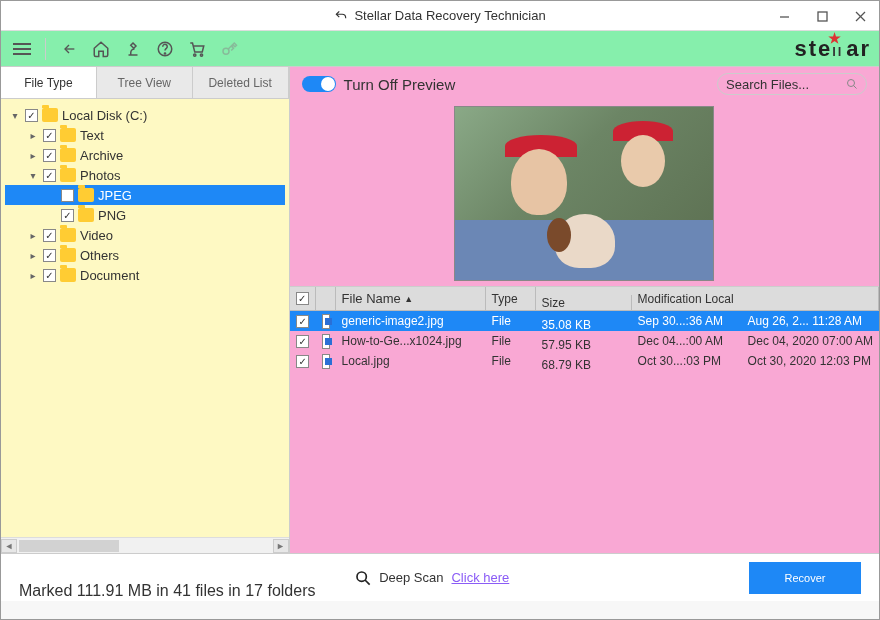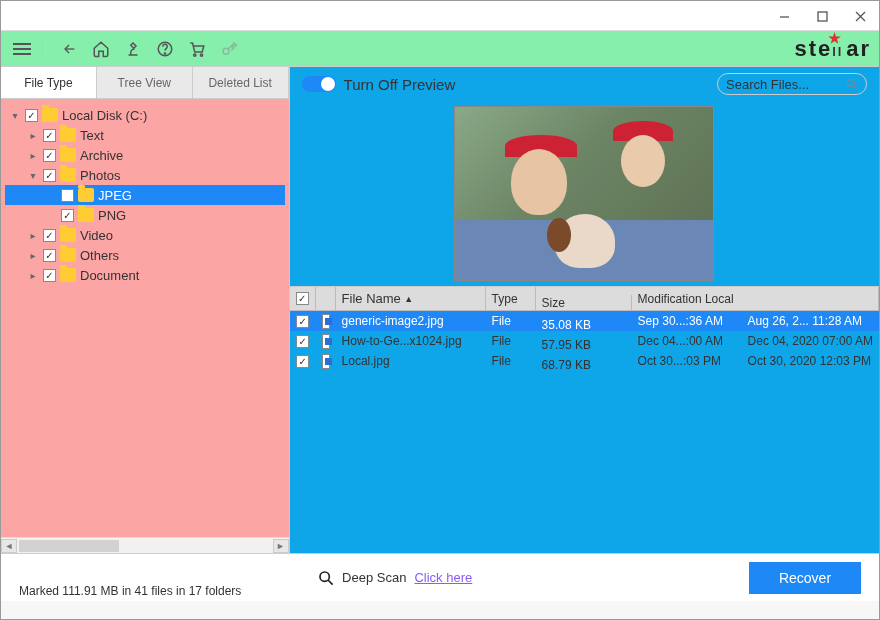--- a/index.html
+++ b/index.html
@@ -6,36 +6,36 @@
 body{width:880px;height:620px;background:#f7f7f7;border:1px solid #999;position:relative;overflow:hidden;}
 .titlebar{height:30px;background:#fff;display:flex;align-items:center;justify-content:center;border-bottom:1px solid #ddd;position:relative;}
 .titlebar .title{display:flex;align-items:center;gap:6px;font-size:13px;}
 .win-controls{position:absolute;right:0;top:0;height:30px;display:flex;}
 .win-controls div{width:38px;height:30px;display:flex;align-items:center;justify-content:center;color:#555;}
 .toolbar{height:36px;background:#86efac;border-bottom:1px solid #ccc;display:flex;align-items:center;padding:0 8px;gap:6px;}
 .toolbar .sep{width:1px;height:22px;background:#ccc;margin:0 4px;}
 .tbicon{width:26px;height:26px;display:flex;align-items:center;justify-content:center;color:#555;}
 .brand{margin-left:auto;font-size:22px;font-weight:600;letter-spacing:2px;color:#222;}
 .main{display:flex;height:486px;}
-.left{width:290px;border-right:1px solid #ccc;background:#fca5a5;display:flex;flex-direction:column;}
+.left{width:290px;border-right:1px solid #ccc;background:#fef9c3;display:flex;flex-direction:column;}
 .tabs{display:flex;height:32px;background:#e9e9e9;border-bottom:1px solid #ccc;}
 .tab{flex:1;display:flex;align-items:center;justify-content:center;border-right:1px solid #ccc;background:#fff;font-size:12px;}
 .tab.inactive{background:#e9e9e9;color:#666;}
 .tree{flex:1;padding:6px 4px;overflow:hidden;}
 .tree-row{display:flex;align-items:center;height:20px;gap:4px;white-space:nowrap;}
 .tree-row.selected{background:#1e88f6;color:#fff;}
 .tree-row.selected *{color:#fff;}
 .twisty{width:12px;text-align:center;font-size:10px;color:#666;}
 .chk{width:13px;height:13px;border:1px solid #888;display:inline-flex;align-items:center;justify-content:center;font-size:10px;background:#fff;color:#333;}
 .folder{width:16px;height:14px;background:#ffcc33;border-radius:2px;position:relative;}
 .folder::before{content:"";position:absolute;top:-3px;left:0;width:7px;height:3px;background:#ffcc33;border-radius:1px 1px 0 0;}
 .hscroll{height:16px;background:#f1f1f1;border-top:1px solid #ddd;display:flex;align-items:center;}
 .hscroll .btn{width:16px;height:14px;background:#e7e7e7;border:1px solid #ccc;display:flex;align-items:center;justify-content:center;font-size:9px;color:#777;}
 .hscroll .thumb{width:100px;height:12px;background:#d2d2d2;margin-left:2px;}
-.right{flex:1;background:#0ea5e9;display:flex;flex-direction:column;}
+.right{flex:1;background:#f9a8d4;display:flex;flex-direction:column;}
 .right-top{height:34px;display:flex;align-items:center;padding:0 12px;gap:8px;}
 .toggle{width:34px;height:16px;background:#1e88f6;border-radius:8px;position:relative;}
 .toggle::after{content:"";position:absolute;right:1px;top:1px;width:14px;height:14px;background:#fff;border-radius:50%;}
 .search{margin-left:auto;width:150px;height:22px;border:1px solid #ccc;border-radius:11px;display:flex;align-items:center;padding:0 8px;font-size:11px;color:#888;justify-content:space-between;}
 .preview{height:185px;display:flex;align-items:center;justify-content:center;}
 .preview .img{width:260px;height:175px;background:linear-gradient(135deg,#8aa987 0%,#6c8565 40%,#5b6e50 100%);position:relative;overflow:hidden;border:1px solid #888;}
 .preview .face1{position:absolute;left:56px;top:42px;width:56px;height:66px;background:#e7c4a4;border-radius:50% 50% 46% 46%;}
 .preview .face2{position:absolute;right:48px;top:28px;width:44px;height:52px;background:#e9caab;border-radius:50%;}
 .preview .band1{position:absolute;left:50px;top:28px;width:72px;height:22px;background:#c23;border-radius:50% 50% 0 0;}
 .preview .band2{position:absolute;right:40px;top:14px;width:60px;height:20px;background:#c23;border-radius:50% 50% 0 0;}
@@ -52,30 +52,39 @@
 .c-chk{width:26px;justify-content:center;display:flex;}
 .c-icon{width:20px;display:flex;justify-content:center;}
 .c-name{width:150px;}
 .c-type{width:50px;}
 .c-size{width:96px;margin-top:8px;}
 .c-cdate{width:110px;}
 .c-mdate{flex:1;}
 .fileicon{width:13px;height:15px;background:#fff;border:1px solid #888;position:relative;}
 .fileicon::after{content:"";position:absolute;left:2px;top:3px;width:7px;height:7px;background:#2a6fd6;}
 .footer{height:48px;background:#fff;border-top:1px solid #ccc;display:flex;align-items:center;padding:0 18px;}
-.footer .status{font-size:12px;margin-top:26px;}
+.footer .status{font-size:16px;margin-top:26px;}
 .footer .deep{margin-left:auto;display:flex;align-items:center;gap:8px;font-size:13px;margin-right:200px;}
 .footer .deep a{color:#8b5cf6;text-decoration:underline;}
-.recover{margin-left:auto;width:112px;height:32px;background:#1e88f6;color:#fff;display:flex;align-items:center;justify-content:center;border:none;font-size:14px;}
+.recover{margin-left:auto;width:112px;height:32px;background:#1e88f6;color:#fff;display:flex;align-items:center;justify-content:center;border:none;font-size:11px;}
 svg{display:block;}
 </style>
 </head>
 <body>
 
 <div class="titlebar">
+  <div class="title">
+    <span>
+      <svg width="14" height="14" viewBox="0 0 24 24" fill="none" stroke="#333" stroke-width="2">
+          <path d="M9 14L4 9l5-5"></path>
+          <path d="M4 9h10a6 6 0 016 6v1"></path>
+        </svg>
+    </span>
+    <span>Stellar Data Recovery Technician</span>
+  </div>
   <div class="win-controls">
     <div>
       <svg width="11" height="11">
           <line x1="1" y1="6" x2="10" y2="6" stroke="#555" stroke-width="1.3"></line>
         </svg>
     </div>
     <div>
       <svg width="11" height="11">
           <rect x="1" y="1" width="9" height="9" fill="none" stroke="#555" stroke-width="1.3"></rect>
         </svg>

